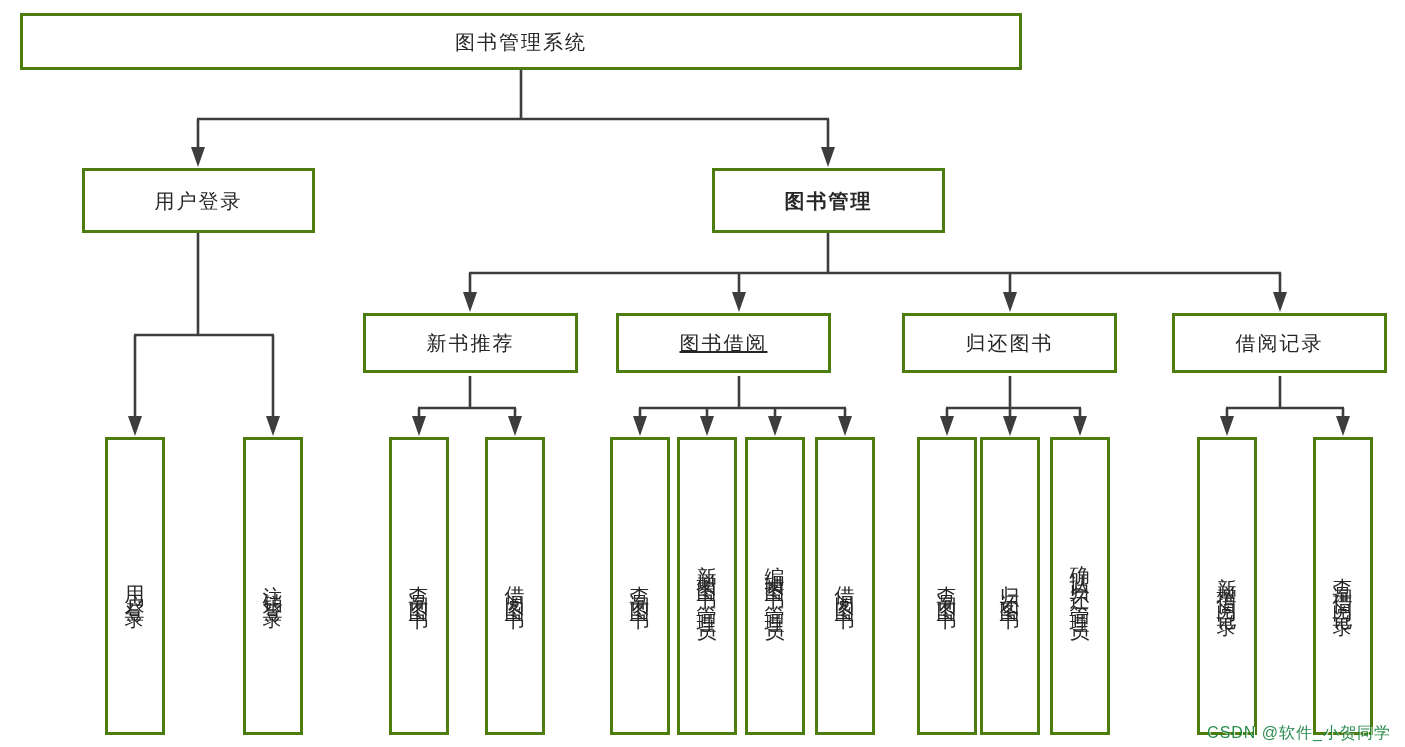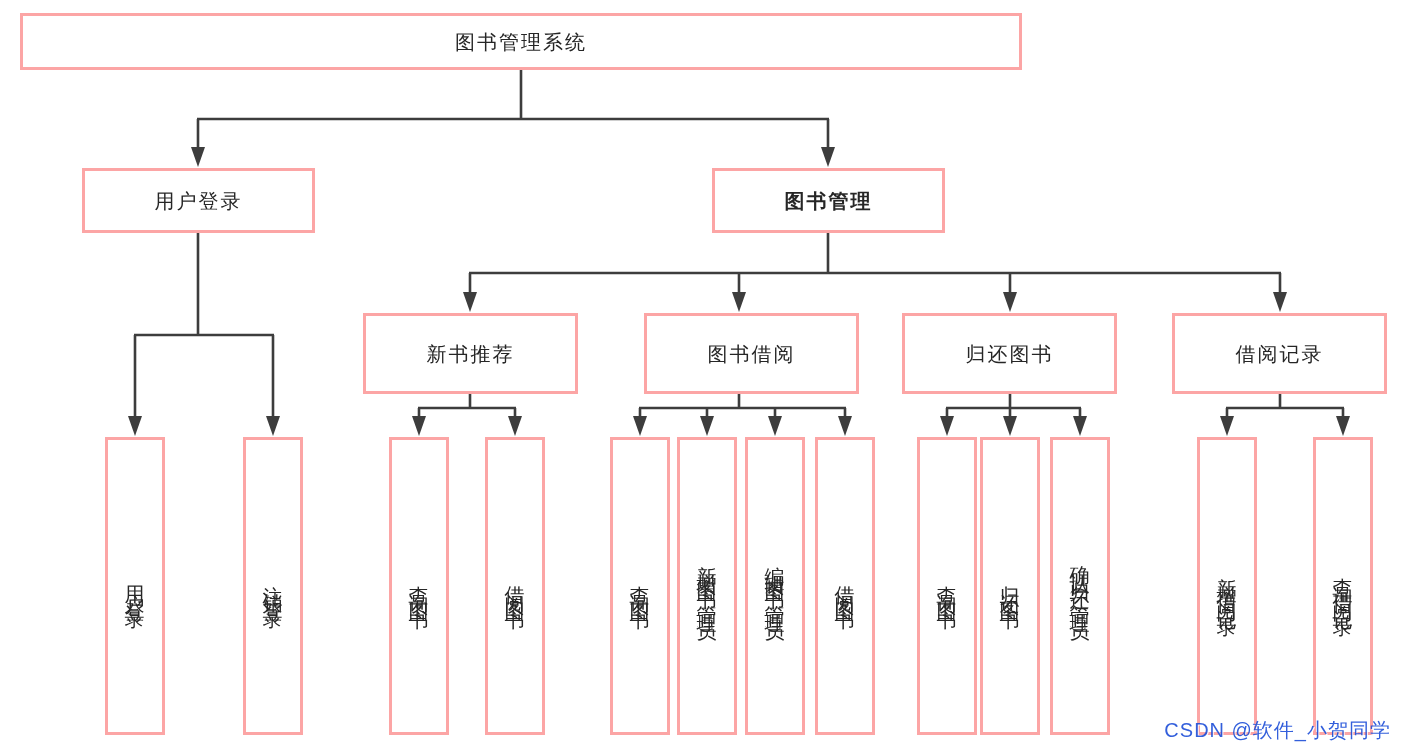--- a/index.html
+++ b/index.html
@@ -11,33 +11,33 @@
     color:#262626;
     overflow:hidden;
   }
   .connectors{position:absolute;left:0;top:0;width:1405px;height:747px;}
   .connectors path{stroke:#3d3d3d;stroke-width:2.6;fill:none;}
   .connectors polygon{fill:#3d3d3d;stroke:none;}
   .node{
     position:absolute;
     box-sizing:border-box;
     background:#ffffff;
-    border:3px solid #fca5a5;
+    border:3px solid #4d7c0f;
     display:flex;align-items:center;justify-content:center;
     font-size:20px;letter-spacing:2px;
     text-align:center;
     line-height:1.2;
   }
   .root{left:20px;top:13px;width:1002px;height:57px;}
   .l2{top:168px;width:233px;height:65px;}
   .l2-0{left:82px;}
   .l2-1{left:712px;font-weight:bold;}
-  .l3{top:313px;width:215px;height:81px;}
+  .l3{top:313px;width:215px;height:60px;}
   .l3-0{left:363px;}
-  .l3-1{left:644px;}
+  .l3-1{left:616px;text-decoration:underline;}
   .l3-2{left:902px;}
   .l3-3{left:1172px;}
   .leaf{
     top:437px;width:60px;height:298px;
     writing-mode:vertical-rl;
     letter-spacing:8px;
     font-size:20px;
   }
   .leaf-0{left:105px;}
   .leaf-1{left:243px;}
@@ -48,22 +48,22 @@
   .leaf-6{left:745px;}
   .leaf-7{left:815px;}
   .leaf-8{left:917px;}
   .leaf-9{left:980px;}
   .leaf-10{left:1050px;}
   .leaf-11{left:1197px;}
   .leaf-12{left:1313px;}
   .watermark{
     position:absolute;
     right:14px;bottom:3px;
-    font-size:20px;
-    color:#1d4ed8;
+    font-size:16px;
+    color:#15803d;
     letter-spacing:1px;
     text-shadow:1px 1px 0 #ffffff;
     opacity:.9;
     white-space:nowrap;
   }
 </style>
 </head>
 <body>
 
 <div class="canvas">

